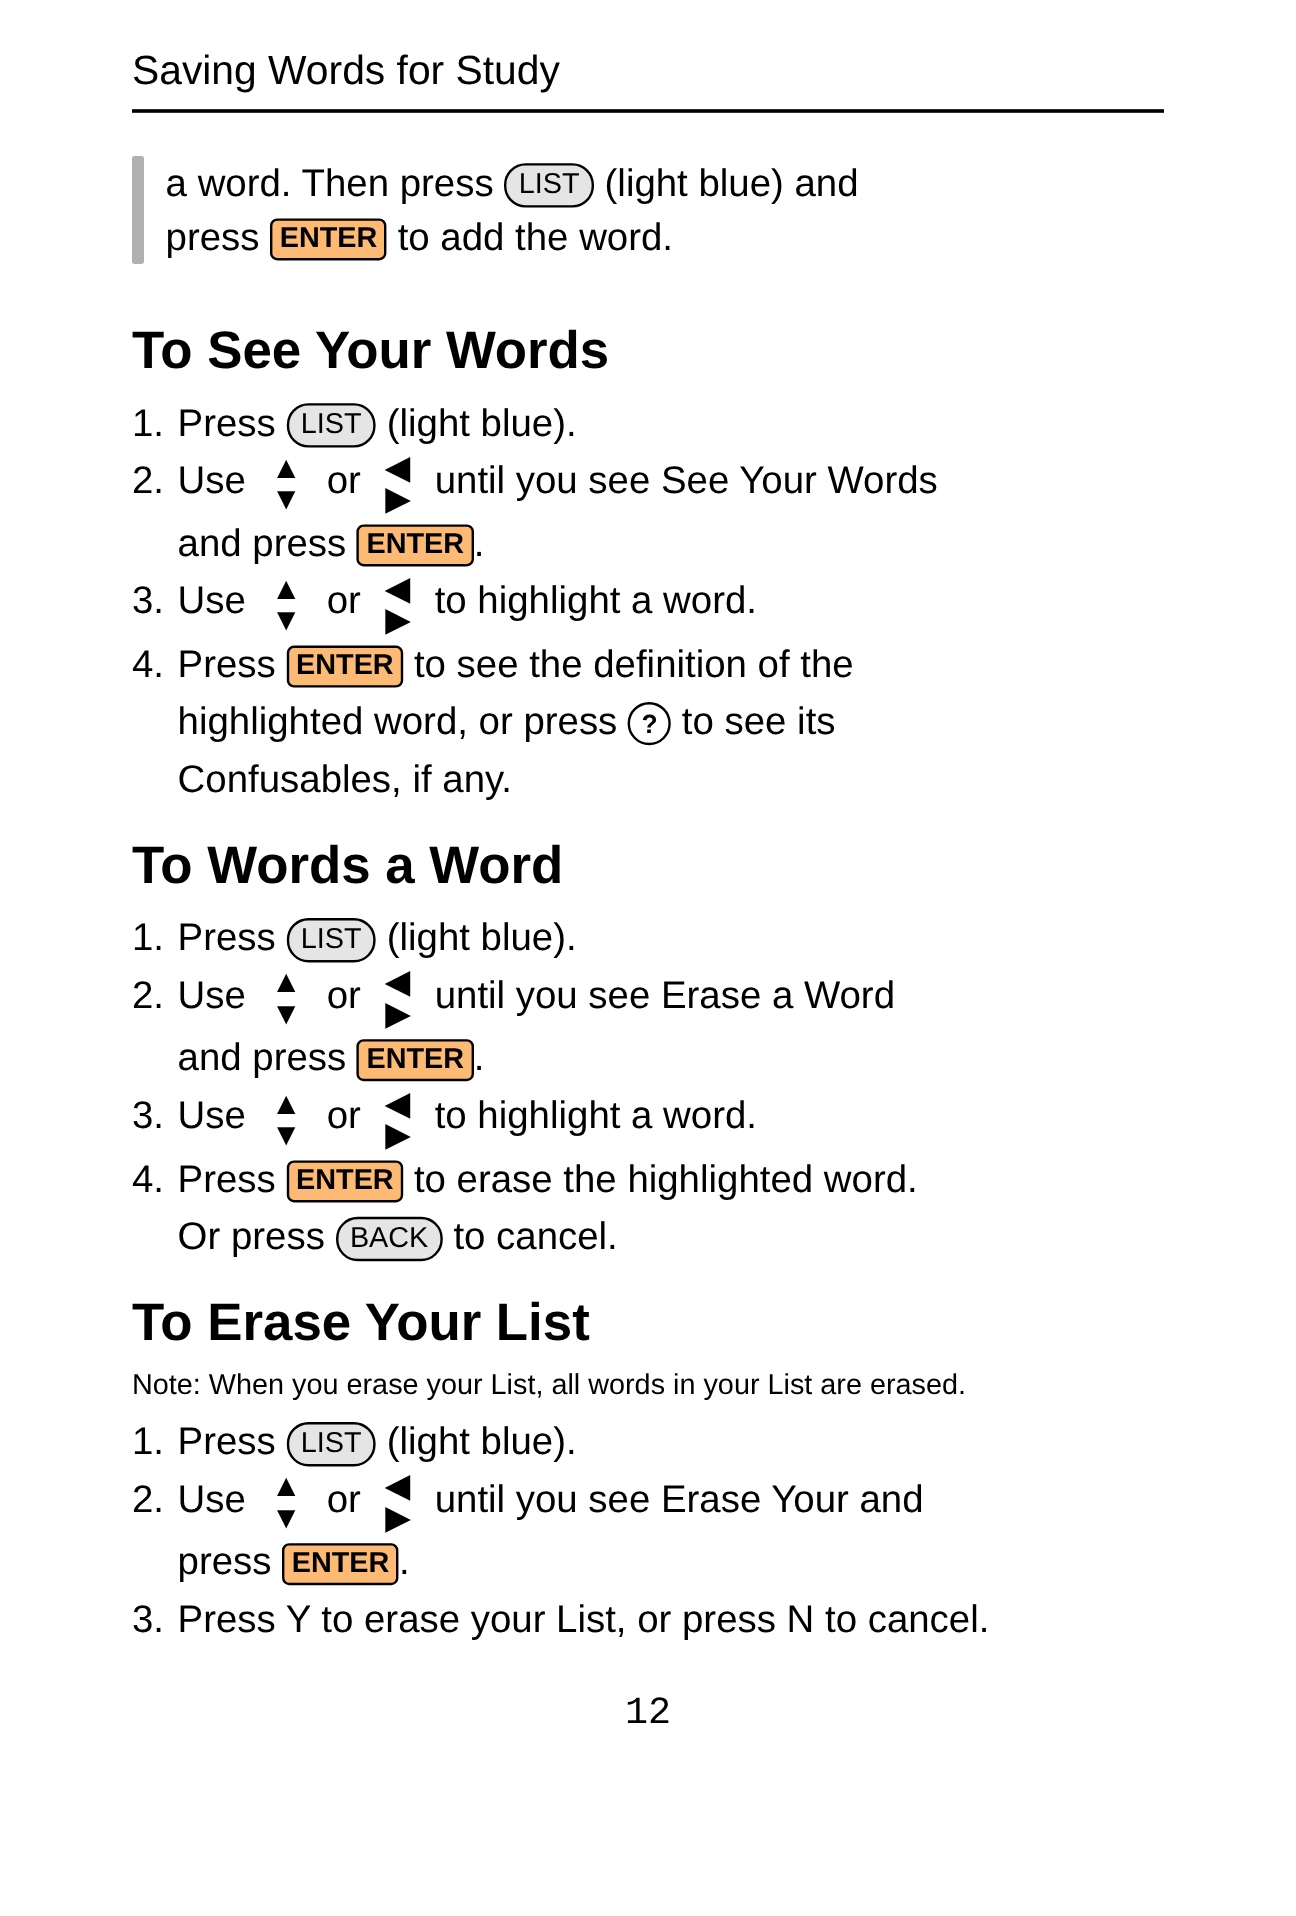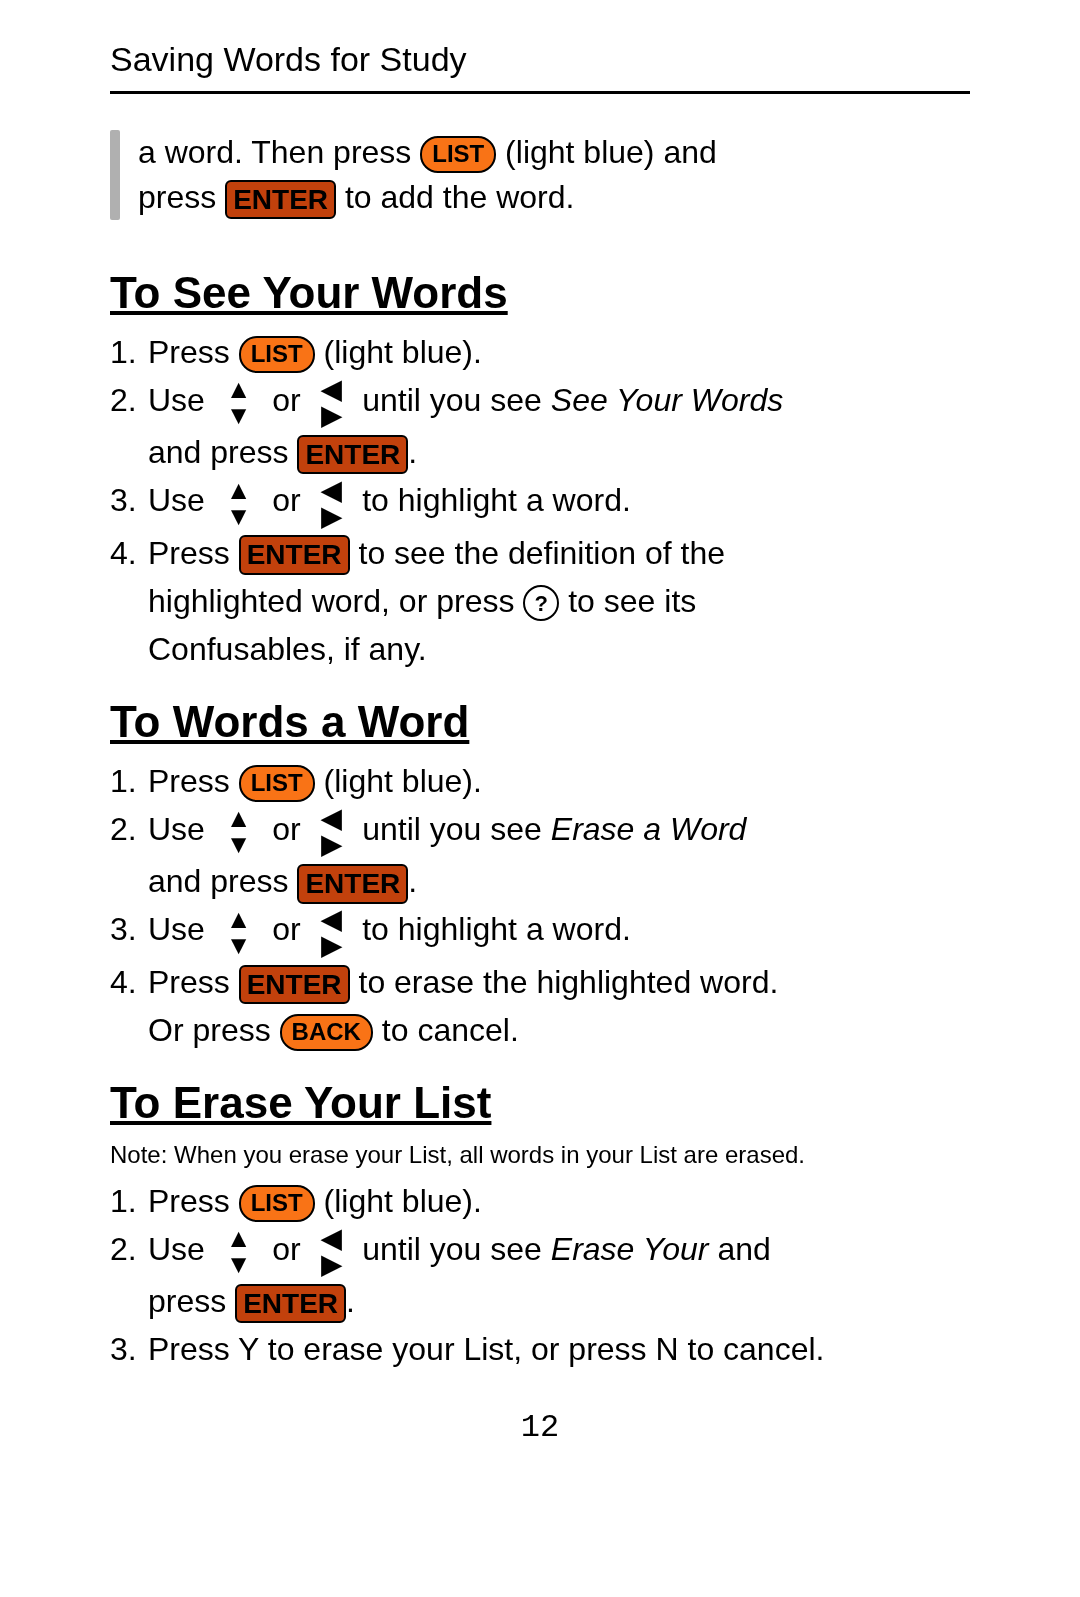--- a/index.html
+++ b/index.html
@@ -62,21 +62,20 @@
       font-family: Arial, sans-serif;
       line-height: 1.4;
     }
 
     .section-heading {
       font-size: 44px;
       font-weight: bold;
       font-family: Arial, sans-serif;
       margin-top: 18px;
       margin-bottom: 10px;
-      text-decoration: underline;
     }
 
     .section-body {
       font-size: 32px;
       font-family: Arial, sans-serif;
       line-height: 1.5;
       margin-bottom: 6px;
     }
 
     .note-text {
@@ -86,40 +85,40 @@
       margin-bottom: 4px;
     }
 
     .kbd-btn {
       display: inline-flex;
       align-items: center;
       justify-content: center;
       border: 2.5px solid #000;
       border-radius: 6px;
       padding: 1px 6px;
-      font-size: 28px;
+      font-size: 24px;
       font-family: Arial, sans-serif;
       font-weight: bold;
-      background: #c2410c;
+      background: #fdba74;
       vertical-align: middle;
       min-width: 44px;
       line-height: 1.2;
     }
 
     .kbd-btn-oval {
       display: inline-flex;
       align-items: center;
       justify-content: center;
       border: 2.5px solid #000;
       border-radius: 18px;
       padding: 2px 10px;
       font-size: 24px;
       font-family: Arial, sans-serif;
-      font-weight: bold;
-      background: #f97316;
+      font-weight: normal;
+      background: #e5e5e5;
       vertical-align: middle;
       min-width: 56px;
       line-height: 1.2;
     }
 
     .kbd-circle {
       display: inline-flex;
       align-items: center;
       justify-content: center;
       border: 2.5px solid #000;
@@ -127,21 +126,20 @@
       width: 36px;
       height: 36px;
       font-size: 22px;
       font-family: Arial, sans-serif;
       font-weight: bold;
       background: #fff;
       vertical-align: middle;
     }
 
     .italic-text {
-      font-style: italic;
     }
 
     .arrow-up-down {
       display: inline-flex;
       flex-direction: column;
       align-items: center;
       justify-content: center;
       margin: 0 3px;
       vertical-align: middle;
       gap: 0px;

